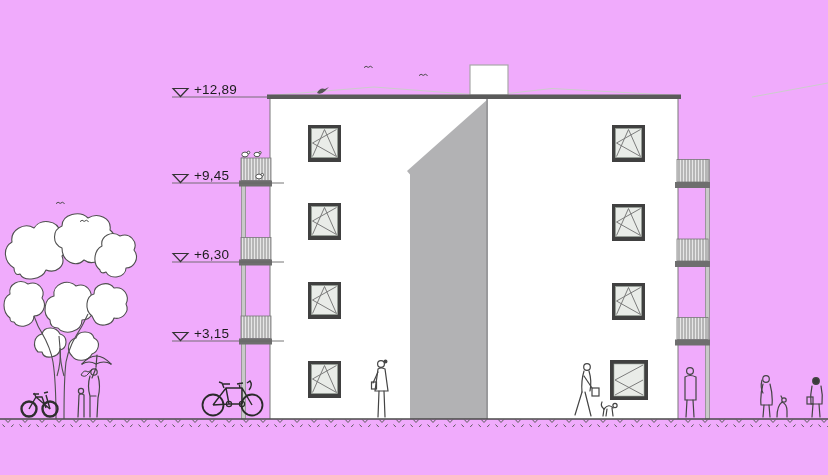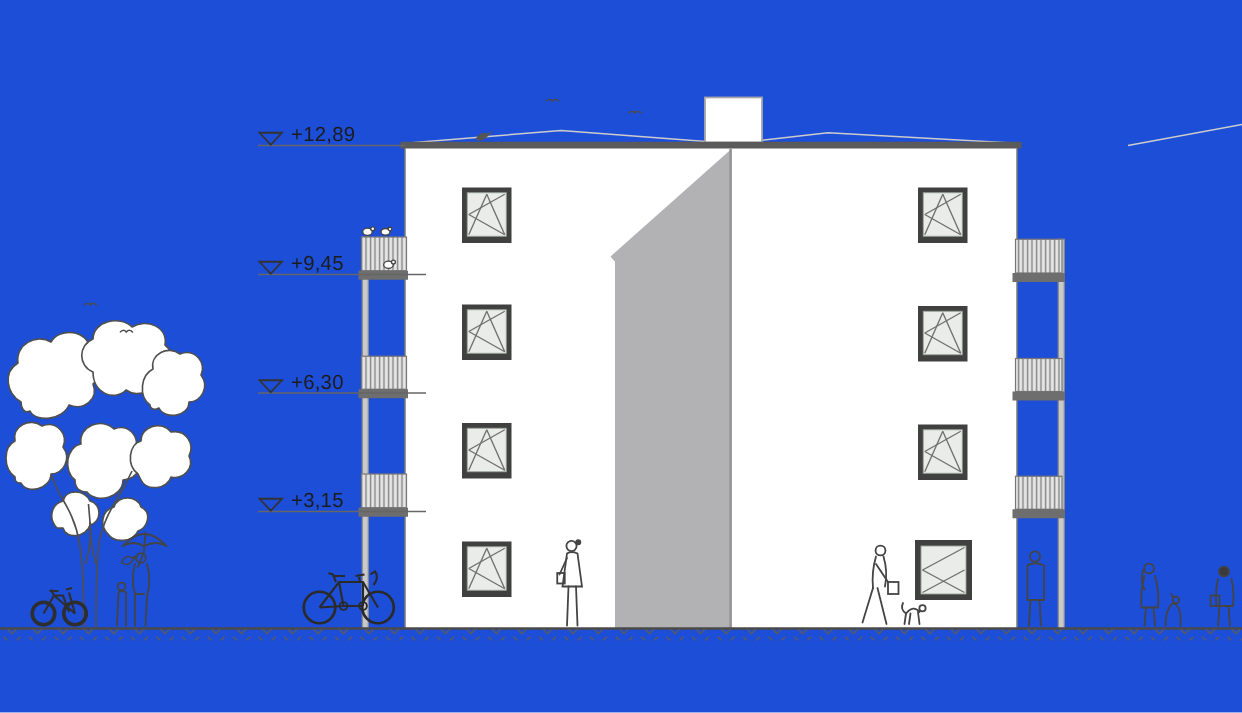--- a/index.html
+++ b/index.html
@@ -1,19 +1,19 @@
 <!DOCTYPE html>
 <html><head>
 <meta charset="utf-8">
 <style>
   html,body{margin:0;padding:0;background:#ffffff;}
   .canvas{
     position:relative;
     width:828px;height:475px;
-    background:#1d4ed8;
+    background:#f0abfc;
     overflow:hidden;
     font-family:"Liberation Sans", sans-serif;
   }
   svg{position:absolute;inset:0;display:block;}
   text.marker-label{
     font-family:"Liberation Sans", sans-serif;
     font-size:13.5px;
     fill:#1c1c1c;
     letter-spacing:0.2px;
   }

